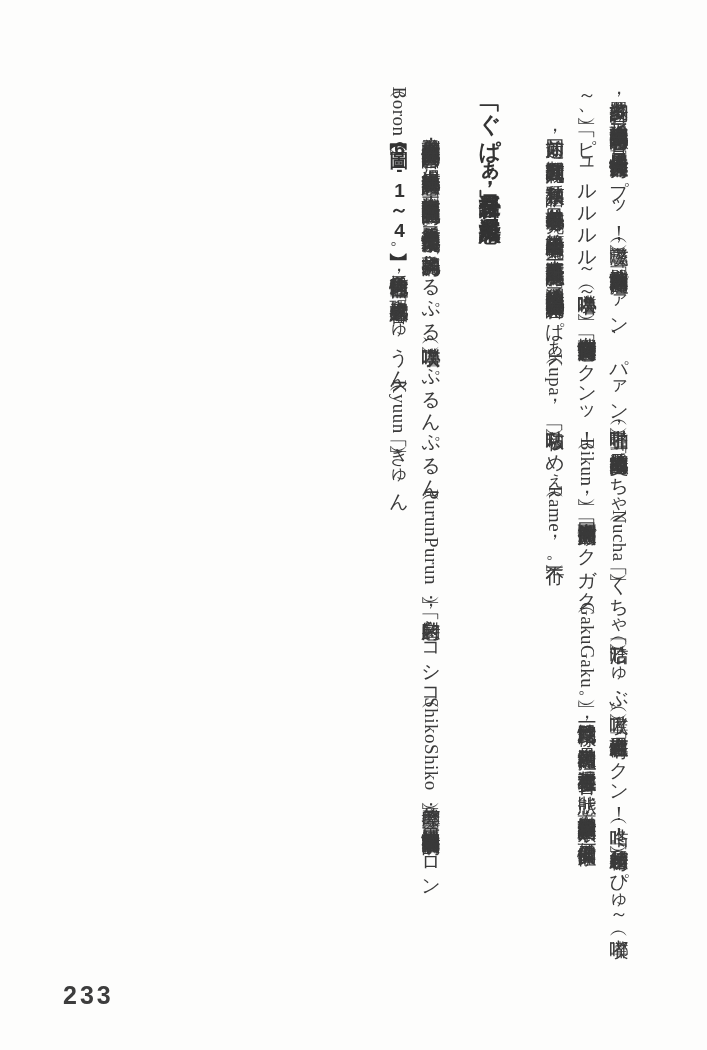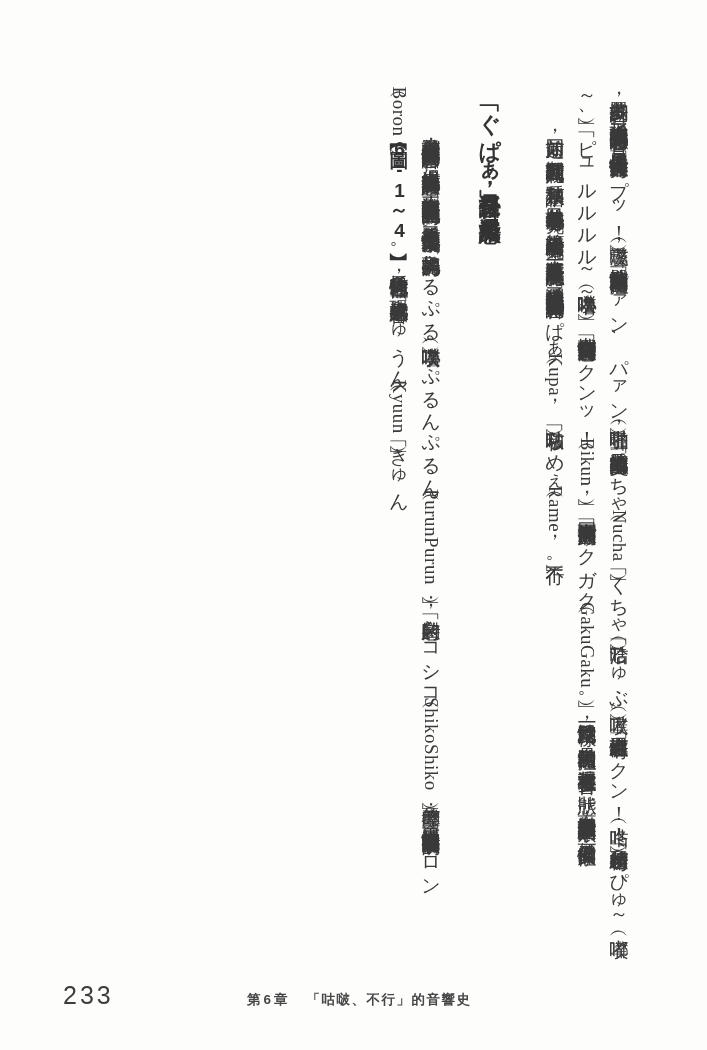--- a/index.html
+++ b/index.html
@@ -53,21 +53,21 @@
     text-orientation: upright;
     letter-spacing: 0;
     color: #333333;
   }
   .page-number {
     position: absolute;
     left: 63px;
     top: 981px;
     font-family: "Liberation Sans", "DejaVu Sans", sans-serif;
     font-size: 25px;
-    font-weight: normal;
+    font-weight: bold;
     letter-spacing: 3px;
     color: #3d3d3d;
   }
   .running-footer {
     position: absolute;
     left: 247px;
     top: 991px;
     font-family: "Liberation Sans", "DejaVu Sans", sans-serif;
     font-size: 13.5px;
     font-weight: bold;
@@ -87,17 +87,14 @@
 
   <main class="text-area">
     <p class="para first">眾多的擬音詞，形成了許多現實中找不到的獨特語感和發音。像是男性性器用力插入女性性器時「ズプッ！（滋噗）」聲，性器在激烈的活塞運動下碰撞的「パァン、パァン（啪啪啪）」聲，愛液彼此摩擦交融時的「ぬちゃ（Nucha）」「くちゃ（咕洽）」「じゅぶ（啾噗）」。還有男性在絕頂時「ドクン！（咚咕！）」和後續射精時「どぴゅ～（嘟噗～）」、「ピュルルルル～（噗嚕嚕嚕嚕～）」。女性感覺到高潮時身體僵直的「ビクンッ！（Bikun）」，因高潮餘韻而不停震顫的「ガクガク（GakuGaku）」。性愛就跟格鬥一樣，是肉體激烈的碰撞，其過程存在很多種音響、狀態，而從擬音詞的數量和手繪文字的種類，便可看出作家的個性。</p>
     <p class="para">如同前述，擬音詞的種類五花八門，其種類和譜系、以及各年代的擬音表現等研究，筆者決定託付給今後的研究者，本章將專注於甚至跨足至一般漫畫雜誌，完成了獨特的進化並「記號化」的成人漫畫界兩大擬音詞「くぱぁ（Kupa，咕啵）」和「らめぇ（Rame，不行）」。</p>
     <h2 class="section-heading">「ぐぱぁ」是擬音語，還是擬態語？</h2>
     <p class="para"><span>前文列舉了幾個成人漫畫中有關性行為的擬音語，但成人漫畫中也有很多特有的擬態語。不如說擬態語有比擬音語更容易「記號化」的傾向，為了簡單易懂地傳達情境而頻繁使用。如乳房搖晃時的「ぷるぷる（噗嚕噗嚕）」、「ぷるんぷるん（PurunPurun）」；自慰時的「シコシコ（ShikoShiko）」的摩擦聲；男性的巨根還沒勃起時從衣褲間彈出的「ボロン（Boron）」</span><span class="fig-ref">【圖6-1～4】</span><span>。插入時子宮包住男性性器，表現欣喜感的收縮音「きゅうん（Kyuun）」「きゅん</span></p>
   </main>
 
   <div class="page-number">233</div>
 
-  <div class="running-footer">
-    <span class="chapter-label">第6章</span><span>「咕啵、不行」的音響史</span>
-  </div>
 
 </div>
 
 </body></html>

